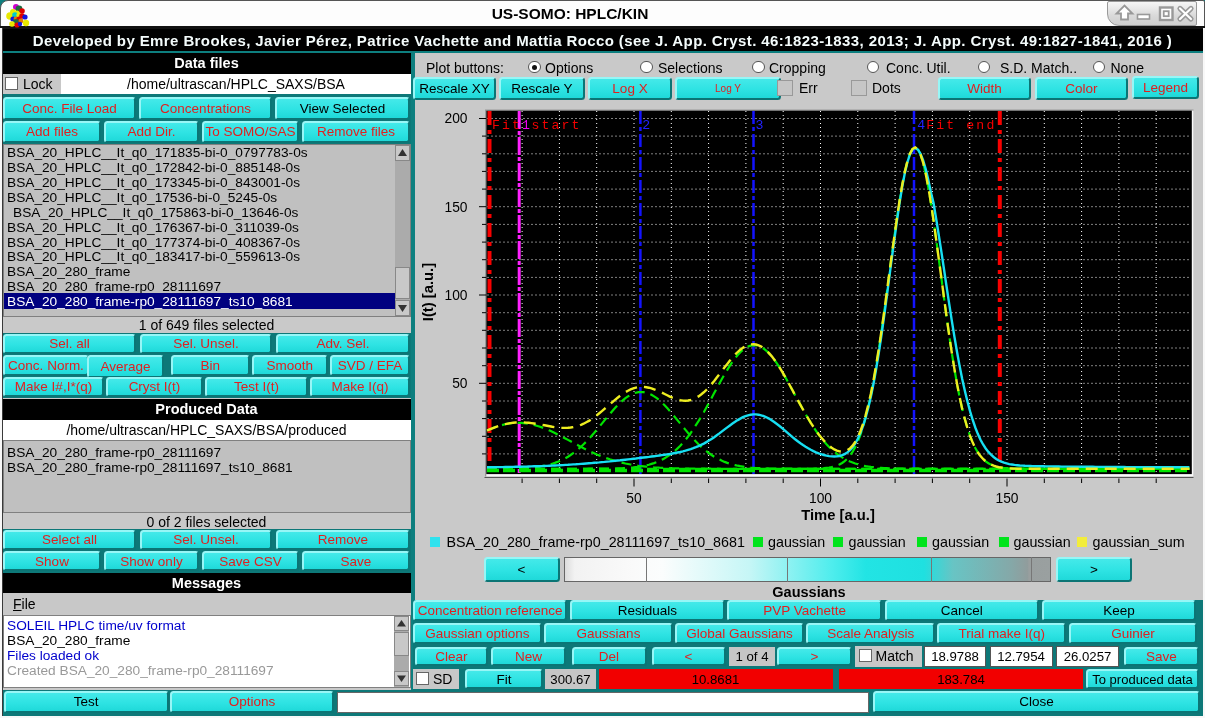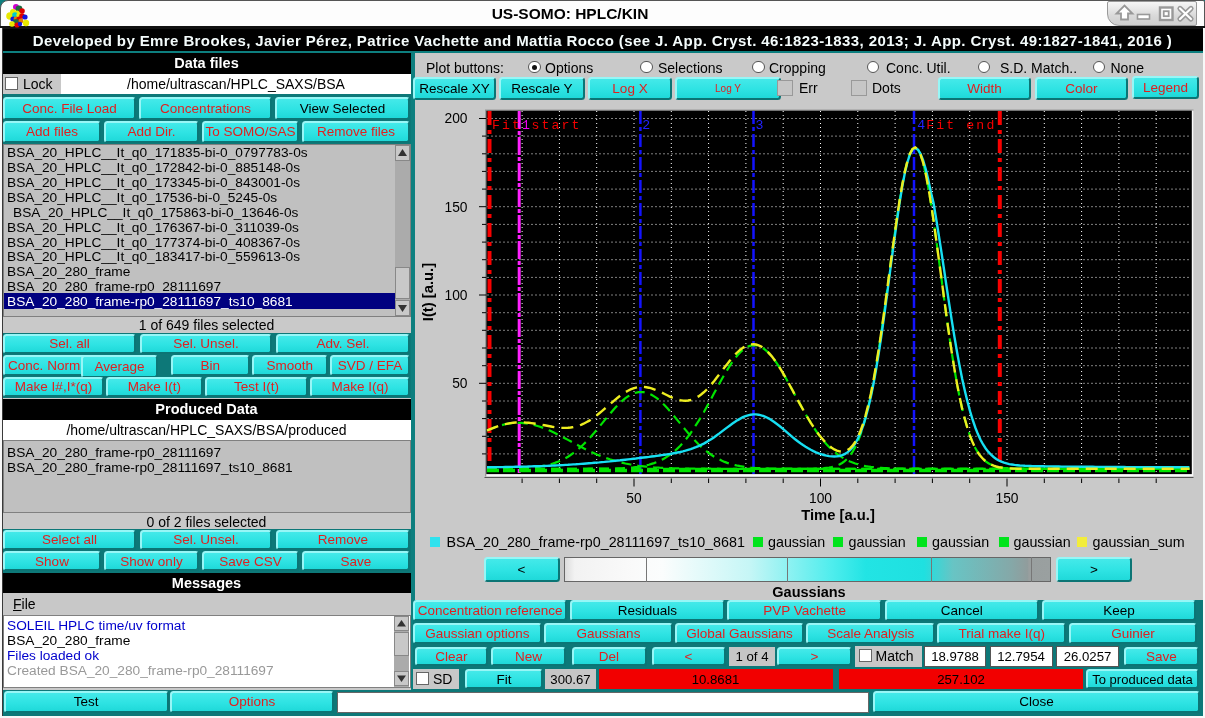--- a/index.html
+++ b/index.html
@@ -91,26 +91,26 @@
 <div style="left:395px;top:299.5px;width:15px;height:16px;background:#c8c8c8;border:1px solid #888"></div>
 <svg style="position:absolute;left:395px;top:299.5px" width="15" height="16">
     <path d="M7.5 12 L12 5 L3 5 Z" fill="#333"></path>
   </svg>
 <div class="ctr" style="left:2px;top:317px;width:409px;height:16px">1 of 649 files selected</div>
 <div style="left:2px;top:333px;width:409px;height:65px;background:#0d7878"></div>
 <div class="btn red" style="left:3px;top:333.5px;width:133px;height:20px;font-size:13.5px">Sel. all</div>
 <div class="btn red" style="left:140px;top:333.5px;width:132px;height:20px;font-size:13.5px">Sel. Unsel.</div>
 <div class="btn red" style="left:276px;top:333.5px;width:134px;height:20px;font-size:13.5px">Adv. Sel.</div>
 <div class="btn red" style="left:3px;top:355px;width:86px;height:20.5px;font-size:13.5px">Conc. Norm.</div>
-<div class="btn red" style="left:81px;top:355px;width:77px;height:23px;font-size:13.5px">Average</div>
+<div class="btn red" style="left:87px;top:355px;width:77px;height:23px;font-size:13.5px">Average</div>
 <div class="btn red" style="left:171px;top:355px;width:78.5px;height:20.5px;font-size:13.5px">Bin</div>
 <div class="btn red" style="left:251.5px;top:355px;width:76.5px;height:20.5px;font-size:13.5px">Smooth</div>
 <div class="btn red" style="left:330px;top:355px;width:80px;height:20.5px;font-size:13.5px">SVD / EFA</div>
 <div class="btn red" style="left:3px;top:376.5px;width:101px;height:20.5px;font-size:13.5px">Make I#,I*(q)</div>
-<div class="btn red" style="left:106px;top:376.5px;width:97px;height:20.5px;font-size:13.5px">Make I(t)</div>
+<div class="btn red" style="left:106px;top:376.5px;width:97px;height:20.5px;font-size:13.5px">Cryst I(t)</div>
 <div class="btn red" style="left:205px;top:376.5px;width:103px;height:20.5px;font-size:13.5px">Test I(t)</div>
 <div class="btn red" style="left:310px;top:376.5px;width:100px;height:20.5px;font-size:13.5px">Make I(q)</div>
 <div class="blk" style="left:2px;top:398.5px;width:409px;height:21px">Produced Data</div>
 <div style="left:2px;top:419.5px;width:409px;height:20.5px;background:#fff"></div>
 <div class="ctr" style="left:2px;top:421.5px;width:409px;height:16px">/home/ultrascan/HPLC_SAXS/BSA/produced</div>
 <div class="list" style="left:3px;top:440px;width:408px;height:73px"></div>
 <div style="left:7px;top:444.5px;white-space:nowrap;font-size:13.7px">BSA_20_280_frame-rp0_28111697</div>
 <div style="left:7px;top:459.5px;white-space:nowrap;font-size:13.7px">BSA_20_280_frame-rp0_28111697_ts10_8681</div>
 <div class="ctr" style="left:2px;top:514px;width:409px;height:16px">0 of 2 files selected</div>
 <div style="left:2px;top:529px;width:409px;height:43.5px;background:#0d7878"></div>
@@ -336,21 +336,21 @@
 <div class="fld" style="left:924px;top:645.5px;width:62px;height:21.5px">18.9788</div>
 <div class="fld" style="left:989.5px;top:645.5px;width:63px;height:21.5px">12.7954</div>
 <div class="fld" style="left:1056px;top:645.5px;width:63px;height:21.5px">26.0257</div>
 <div class="btn red" style="left:1124px;top:646.5px;width:75px;height:19.5px;font-size:13.5px">Save</div>
 <div style="left:413px;top:669px;width:46px;height:20px;background:#c8c8c8"></div>
 <div class="cb" style="left:415.5px;top:672px;width:13px;height:13px"></div>
 <div class="lbl" style="left:433px;top:671px;height:16px">SD</div>
 <div class="btn" style="left:465px;top:669px;width:78px;height:20px;font-size:13.5px">Fit</div>
 <div class="glbl" style="left:545px;top:669px;width:51px;height:20px">300.67</div>
 <div class="red-fld" style="left:598.5px;top:669px;width:234px;height:20px">10.8681</div>
-<div class="red-fld" style="left:839px;top:669px;width:244px;height:20px">257.102</div>
+<div class="red-fld" style="left:839px;top:669px;width:244px;height:20px">183.784</div>
 <div class="btn" style="left:1086px;top:669px;width:113px;height:20px;font-size:13px">To produced data</div>
 <div style="left:0;top:690px;width:1205px;height:28px;background:#0d7878"></div>
 <div class="btn" style="left:4px;top:690.5px;width:164.5px;height:22.5px;font-size:13.5px">Test</div>
 <div class="btn red" style="left:170px;top:690.5px;width:164px;height:22.5px;font-size:13.5px">Options</div>
 <div style="left:337px;top:691.5px;width:531.5px;height:21.5px;background:#fff;border:1px solid #666"></div>
 <div class="btn" style="left:873px;top:690.5px;width:327px;height:22.5px;font-size:13.5px">Close</div>
 <div style="left:0;top:28px;width:1.5px;height:690px;background:#f8f8f8"></div>
 <div style="left:1.5px;top:28px;width:1.5px;height:688px;background:#3a3a3a"></div>
 <div style="left:1202.5px;top:28px;width:2.5px;height:690px;background:#f8f8f8"></div>
 <div style="left:0;top:715.8px;width:1205px;height:2.2px;background:#f8f8f8"></div>

